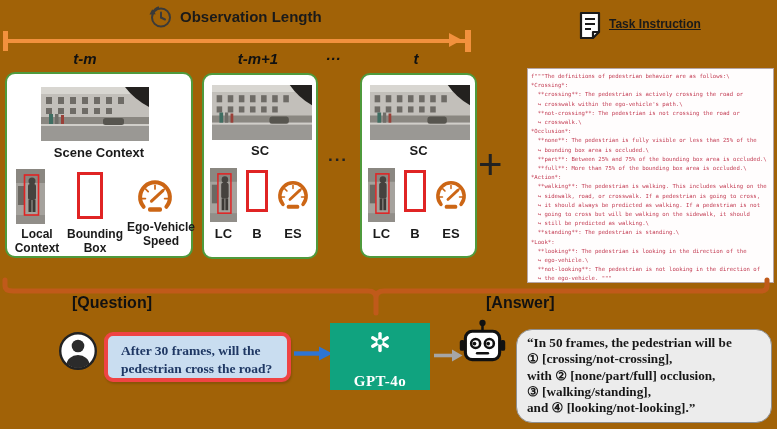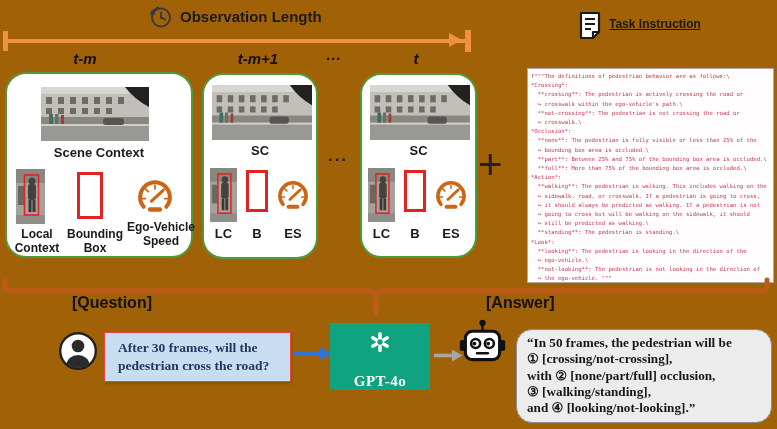--- a/index.html
+++ b/index.html
@@ -13,21 +13,21 @@
   
   .obs-title { left: 180px; top: 8px; font-size: 15px; font-weight: 700; color: #1a1a1a; }
   .tl-line  { left: 7px;  top: 39px; width: 459px; height: 3.5px; background: #f2913d; }
   .tl-capL  { left: 3px;  top: 31px; width: 5px;  height: 20px; background: #f2913d; }
   .tl-capR  { left: 465px;top: 30px; width: 6px;  height: 22px; background: #f2913d; }
   .tl-head  { left: 449px; top: 33px; width: 0; height: 0;
               border-left: 13px solid #f2913d; border-top: 7.5px solid transparent; border-bottom: 7.5px solid transparent; }
   .tick { top: 50px; font-size: 15px; font-weight: 700; font-style: italic; text-align: center; color: #111; }
 
   
-  .frame { border: 2.5px solid #4f9a3c; border-radius: 21px; background: #fff; }
+  .frame { border: 2.5px solid #4f9a3c; border-radius: 10px; background: #fff; }
   .f-lbl  { font-weight: 700; color: #1a1a1a; text-align: center; position: absolute; }
   .bbox  { position: absolute; border: 3px solid #e02424; background: #fff; }
   .scene-img, .lc-img, .gauge-img { position: absolute; display: block; }
 
   .ellipsis-mid { font-size: 17px; font-weight: 700; color: #222; text-align: center; letter-spacing: 1px; }
   .plus { font-size: 42px; font-weight: 300; color: #222; line-height: 1; }
 
   
   .ti-title { left: 609px; top: 17px; font-size: 12px; font-weight: 700; color: #1a1a1a; text-decoration: underline; }
   .ti-box { left: 527px; top: 68px; width: 247px; height: 215px;
@@ -35,21 +35,21 @@
   .ti-box pre {
     margin: 0; padding: 3px 0 0 3px;
     font-family: "DejaVu Sans Mono", monospace;
     font-size: 5.6px; line-height: 9.2px; color: #c23b52; white-space: pre;
   }
 
   
   .q-label, .a-label { font-size: 16px; font-weight: 700; color: #111; }
   .q-bubble {
     left: 104px; top: 332px; width: 187px; height: 50px;
-    background: #c9ddf0; border: 1px solid #ef4444; border-radius: 0;
+    background: #c9ddf0; border: 4px solid #ef4444; border-radius: 9px;
     box-shadow: 1px 2px 2px rgba(0,0,0,.15);
     padding: 6px 6px 0 13px;
     font-family: "Liberation Serif", serif; font-weight: 700;
     font-size: 13.5px; line-height: 1.35; color: #1f3864; white-space: pre-line;
   }
   .gpt-box {
     left: 330px; top: 323px; width: 100px; height: 67px; background: #10a37f;
     display: flex; flex-direction: column; align-items: center;
   }
   .gpt-name { font-family: "Liberation Serif", serif; font-weight: 700;

